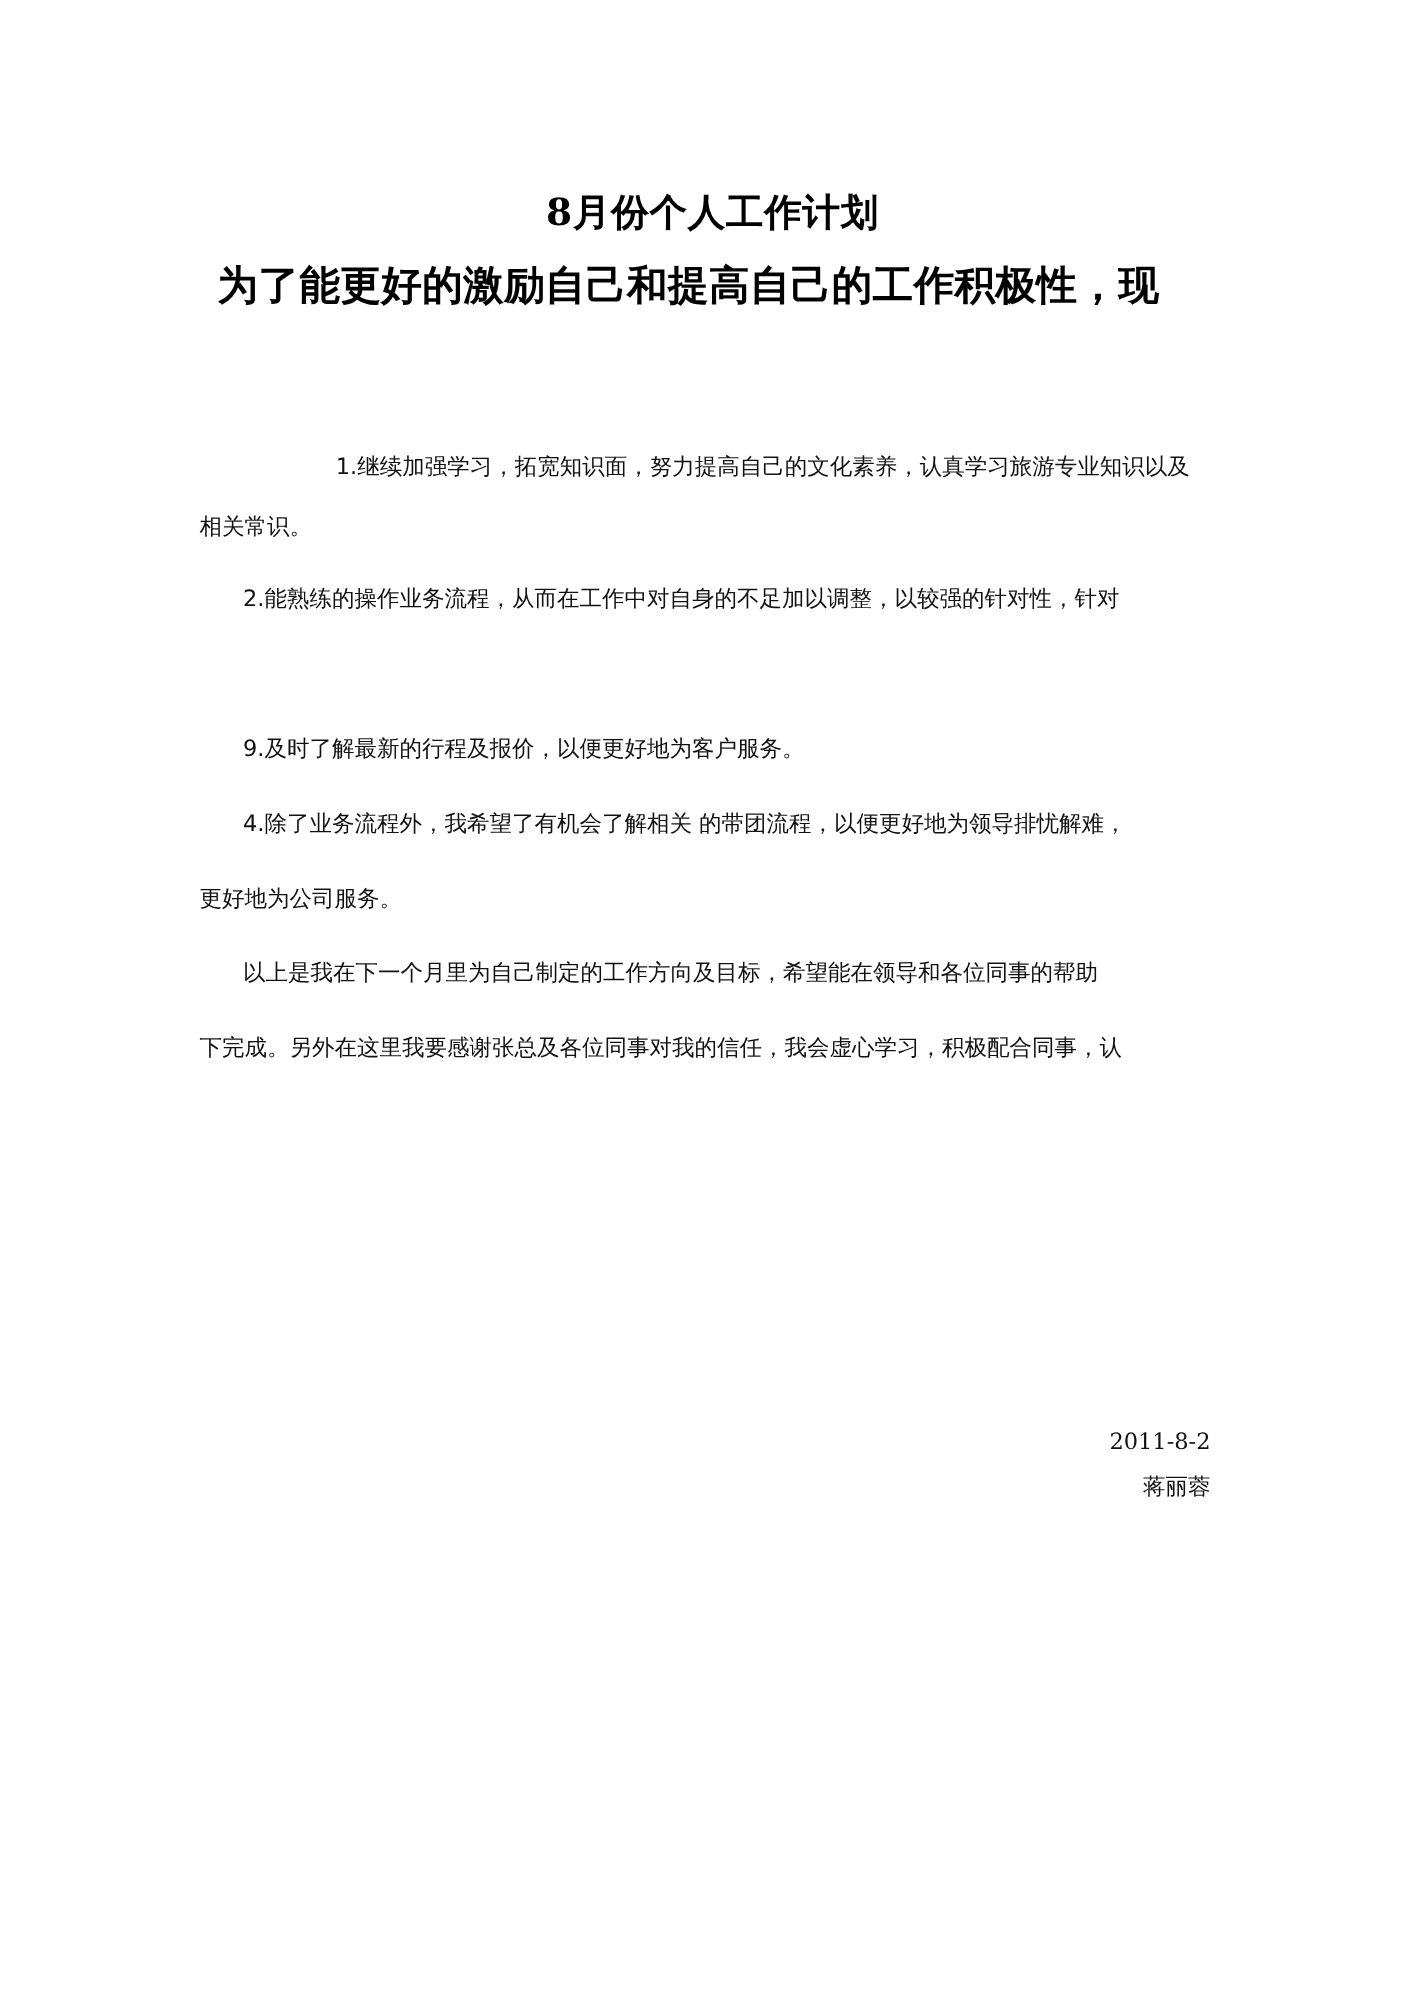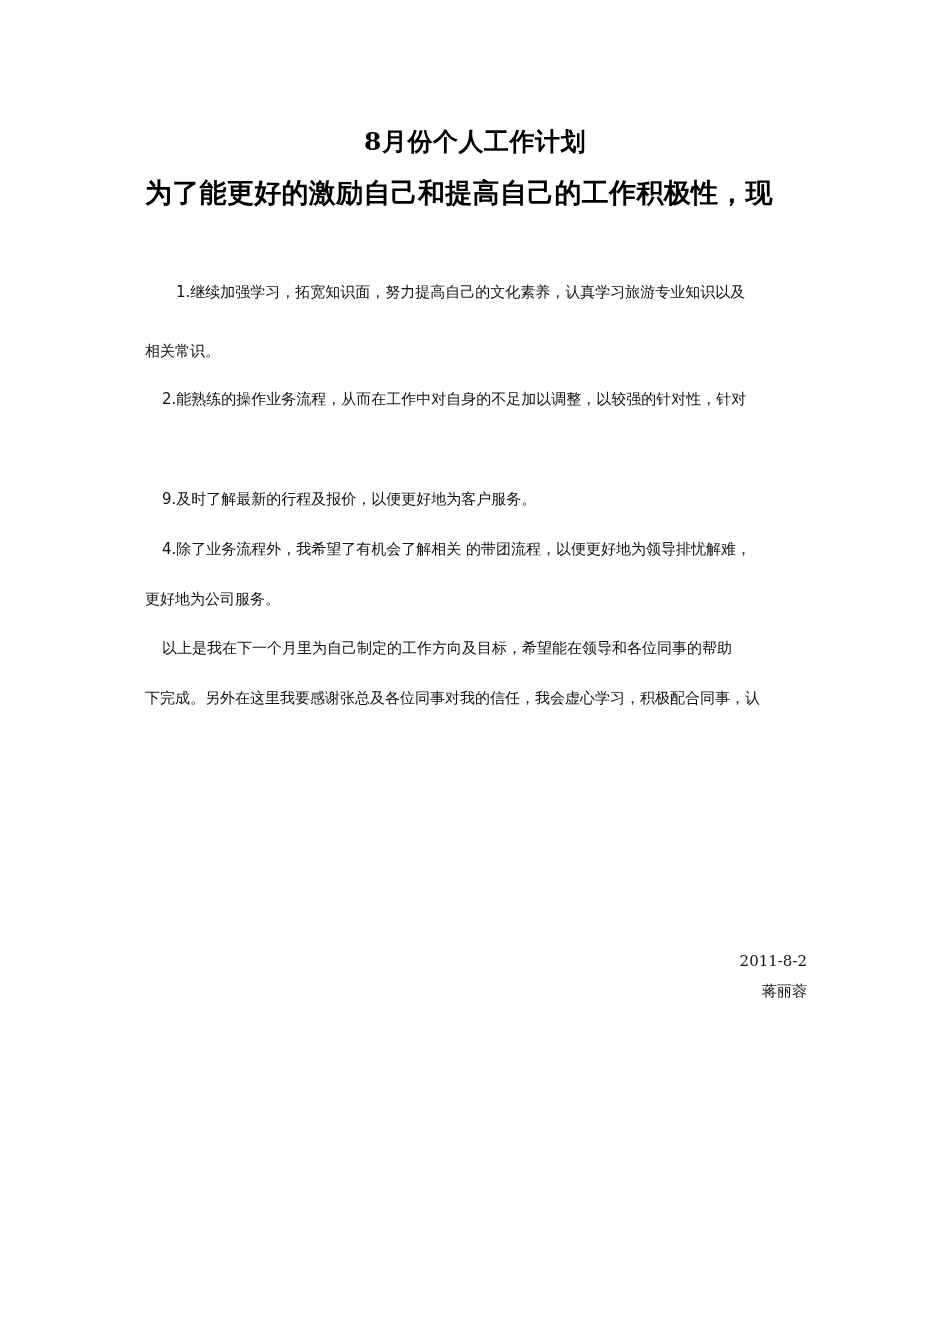--- a/index.html
+++ b/index.html
@@ -29,31 +29,31 @@
       font-family: "DejaVu Serif", "Liberation Serif", serif;
       font-weight: bold;
       font-size: 25px;
       line-height: 36px;
       letter-spacing: 0.5px;
     }
     .intro {
       position: absolute;
       left: 145px;
       width: 670px;
-      font-family: Liberation Sans, sans-serif;
+      font-family: Liberation Mono, monospace;
       font-weight: bold;
       font-size: 27px;
       line-height: 38px;
       letter-spacing: 0.3px;
     }
     .intro.l1 { top: 174px; }
     .intro.l2 { top: 222px; }
     .line {
       position: absolute;
-      left: 145px;
+      left: 133px;
       width: 665px;
       font-family: "DejaVu Sans", "Liberation Sans", sans-serif;
       font-size: 15px;
       line-height: 22px;
       white-space: nowrap;
       color: #111;
     }
     .sig {
       position: absolute;
       right: 143px;
@@ -66,21 +66,21 @@
   </style>
 </head>
 <body>
 
 <div class="page">
 
   <div class="title">8月份个人工作计划</div>
 
   <div class="intro l1">为了能更好的激励自己和提高自己的工作积极性，现</div>
 
-  <div class="line" style="top:281px; left:176px;">1.继续加强学习，拓宽知识面，努力提高自己的文化素养，认真学习旅游专业知识以及</div>
+  <div class="line" style="top:300px; left:176px;text-align:center;">1.继续加强学习，拓宽知识面，努力提高自己的文化素养，认真学习旅游专业知识以及</div>
   <div class="line" style="top:340px;">相关常识。</div>
 
   <div class="line" style="top:388px; left:162px;">2.能熟练的操作业务流程，从而在工作中对自身的不足加以调整，以较强的针对性，针对</div>
 
   <div class="line" style="top:488px; left:162px;">9.及时了解最新的行程及报价，以便更好地为客户服务。</div>
 
   <div class="line" style="top:538px; left:162px;">4.除了业务流程外，我希望了有机会了解相关 的带团流程，以便更好地为领导排忧解难，</div>
   <div class="line" style="top:588px;">更好地为公司服务。</div>
 
   <div class="line" style="top:637px; left:162px;">以上是我在下一个月里为自己制定的工作方向及目标，希望能在领导和各位同事的帮助</div>

